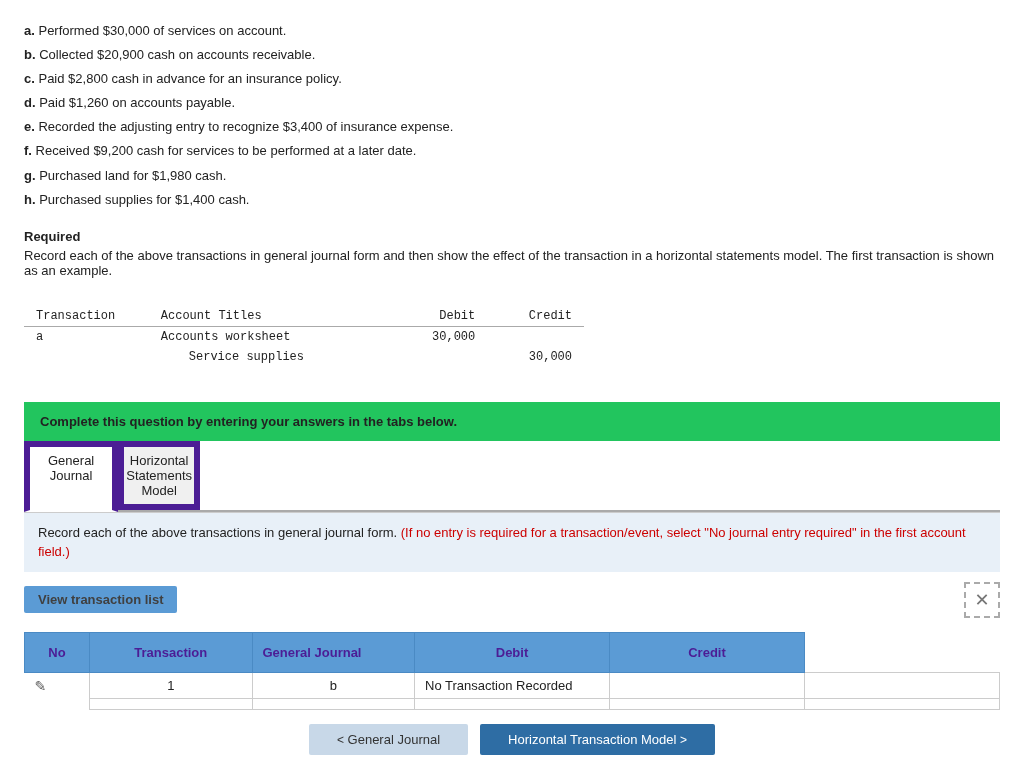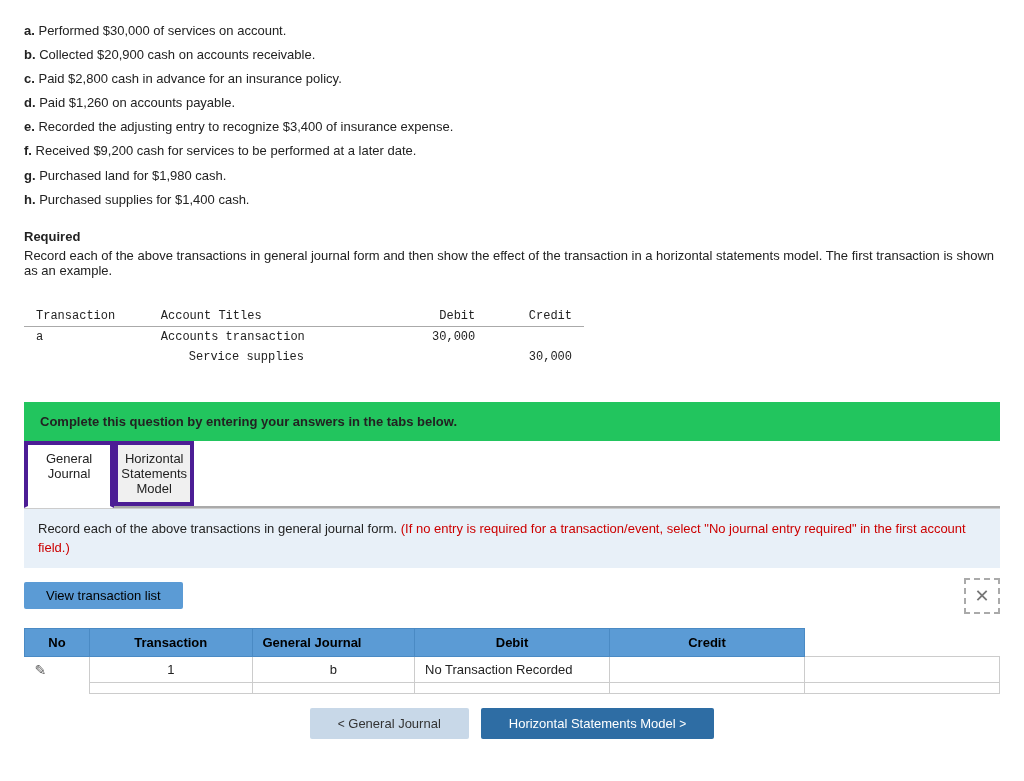--- a/index.html
+++ b/index.html
@@ -58,21 +58,21 @@
       font-weight: bold;
       margin: 20px 0 0 0;
     }
 
     .tabs-container {
       border-bottom: 2px solid #aaa;
       display: flex;
       margin-top: 0;
     }
     .tab {
-      border: 4px solid #4c1d95;
+      border: 6px solid #4c1d95;
       padding: 6px 12px;
       cursor: pointer;
       font-size: 13px;
       background: #fff;
       text-align: center;
       min-width: 80px;
     }
     .tab.active {
       background: #fff;
       border-bottom: 2px solid #fff;
@@ -98,26 +98,27 @@
       gap: 8px;
       margin: 10px 0;
       justify-content: space-between;
     }
     .button-row-left {
       display: flex;
       gap: 8px;
     }
     .btn-teal {
       background: #5b9bd5;
-      color: #000000;
+      color: #404040;
       border: none;
-      padding: 6px 22px;
+      padding: 6px 14px;
       font-size: 13px;
       cursor: pointer;
       border-radius: 2px;
+      font-weight: bold;
     }
 
     .dotted-box {
       width: 36px;
       height: 36px;
       border: 2px dashed #aaa;
       display: flex;
       align-items: center;
       justify-content: center;
       color: #777;
@@ -125,22 +126,22 @@
       cursor: pointer;
     }
 
     .journal-table {
       width: 100%;
       border-collapse: collapse;
       margin-top: 4px;
     }
     .journal-table th {
       background: #5b9bd5;
-      color: #000000;
-      padding: 6px 10px;
+      color: #4c1d95;
+      padding: 12px 10px;
       text-align: left;
       font-weight: bold;
       font-size: 13px;
       border: 1px solid #4a8ac4;
     }
     .journal-table th.center { text-align: center; }
     .journal-table td {
       padding: 5px 10px;
       border: 1px solid #ccc;
       font-size: 13px;
@@ -220,21 +221,21 @@
       <tr>
         <th>Transaction</th>
         <th style="min-width:200px;">Account Titles</th>
         <th class="debit-col">Debit</th>
         <th class="credit-col">Credit</th>
       </tr>
     </thead>
     <tbody>
       <tr>
         <td>a</td>
-        <td>Accounts transaction</td>
+        <td>Accounts worksheet</td>
         <td class="debit-col" style="text-align:right;">30,000</td>
         <td class="credit-col"></td>
       </tr>
       <tr>
         <td></td>
         <td class="indent">Service supplies</td>
         <td class="debit-col"></td>
         <td class="credit-col" style="text-align:right;">30,000</td>
       </tr>
     </tbody>
@@ -311,19 +312,19 @@
   </table>
 </div>
 
 
 <div class="bottom-nav">
   <button class="nav-btn-prev">
     <span class="chevron">&lt;</span>
     <span>General Journal</span>
   </button>
   <button class="nav-btn-next">
-    <span>Horizontal Statements Model</span>
+    <span>Horizontal Transaction Model</span>
     <span class="chevron">&gt;</span>
   </button>
 </div>
 
 
 
 
 </body></html>

